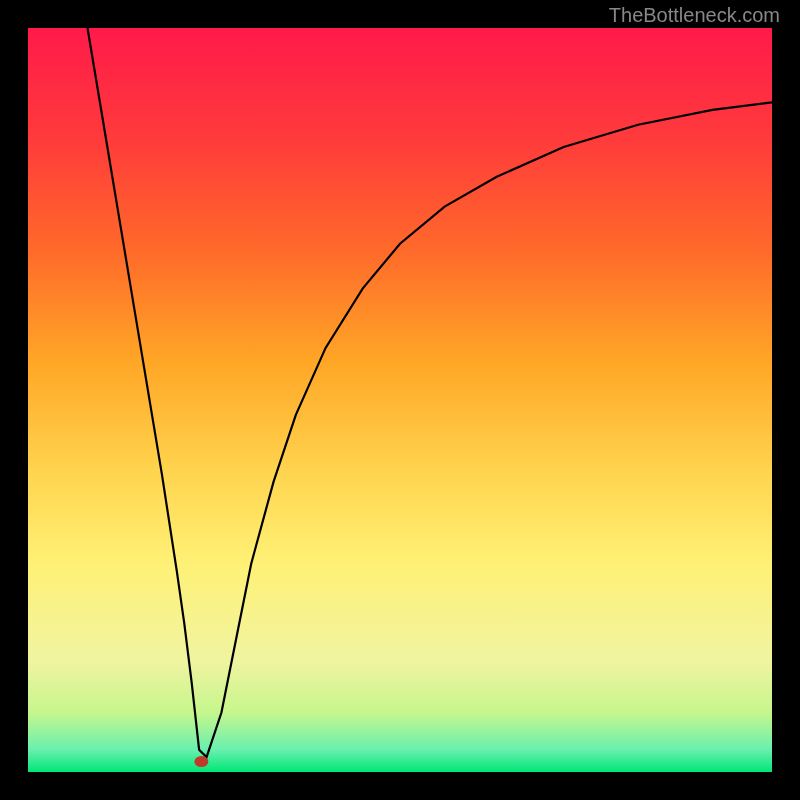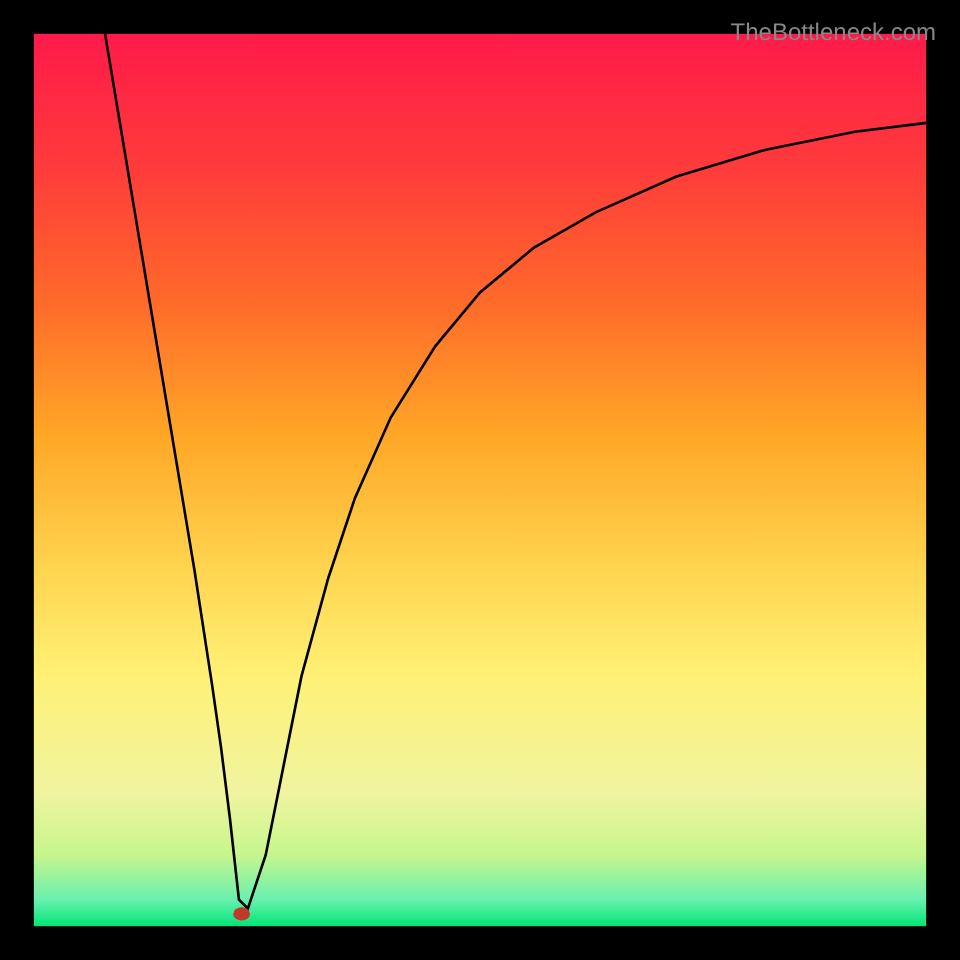--- a/index.html
+++ b/index.html
@@ -6,21 +6,21 @@
     margin: 0;
     padding: 0;
     width: 800px;
     height: 800px;
     background: #000;
     position: relative;
     font-family: Arial, sans-serif;
   }
   .watermark {
     position: absolute;
-    top: 16px;
+    top: 4px;
     right: 20px;
     color: #888;
     font-size: 20px;
     z-index: 10;
   }
   .plot-area {
     position: absolute;
     top: 28px;
     left: 28px;
     width: 744px;

